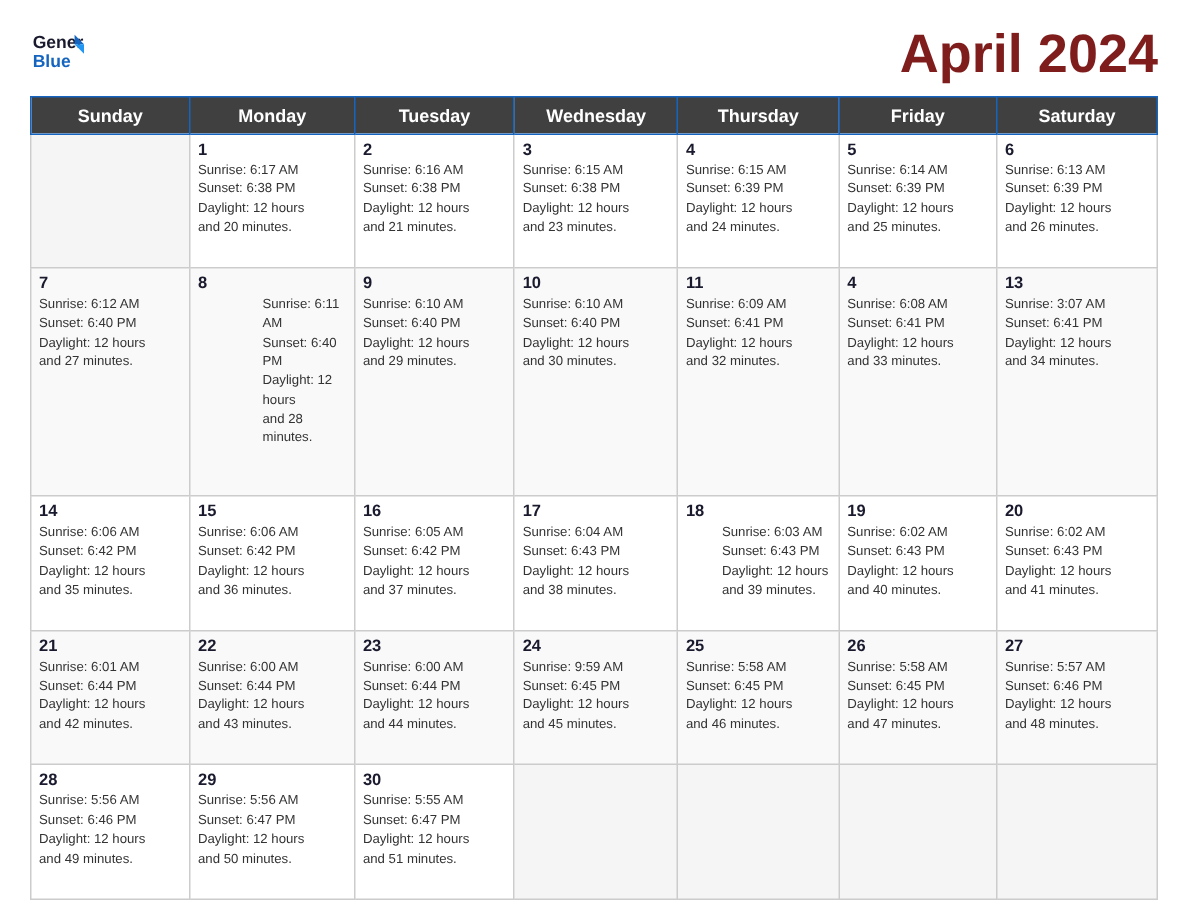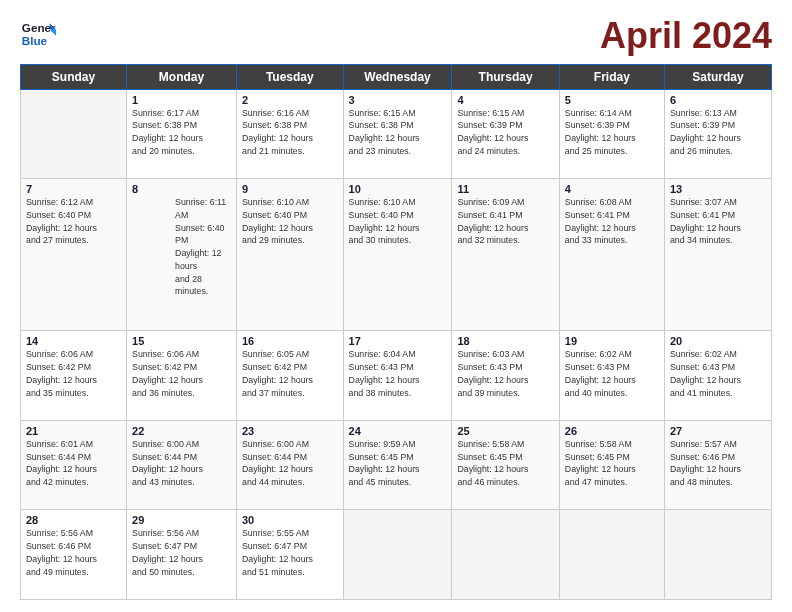--- a/index.html
+++ b/index.html
@@ -237,21 +237,21 @@
           </td>
           <td>
             <span class="day-number">17</span>
             <div class="day-info" style="white-space: pre-line;">Sunrise: 6:04 AM
 Sunset: 6:43 PM
 Daylight: 12 hours
 and 38 minutes.</div>
           </td>
           <td>
             <span class="day-number">18</span>
-            <div class="day-info" style="white-space: pre-line;">Sunrise: 6:03 AM
+            <div class="day-info" style="white-space: pre-line; margin-left: 24px;">Sunrise: 6:03 AM
 Sunset: 6:43 PM
 Daylight: 12 hours
 and 39 minutes.</div>
           </td>
           <td>
             <span class="day-number">19</span>
             <div class="day-info" style="white-space: pre-line;">Sunrise: 6:02 AM
 Sunset: 6:43 PM
 Daylight: 12 hours
 and 40 minutes.</div>

